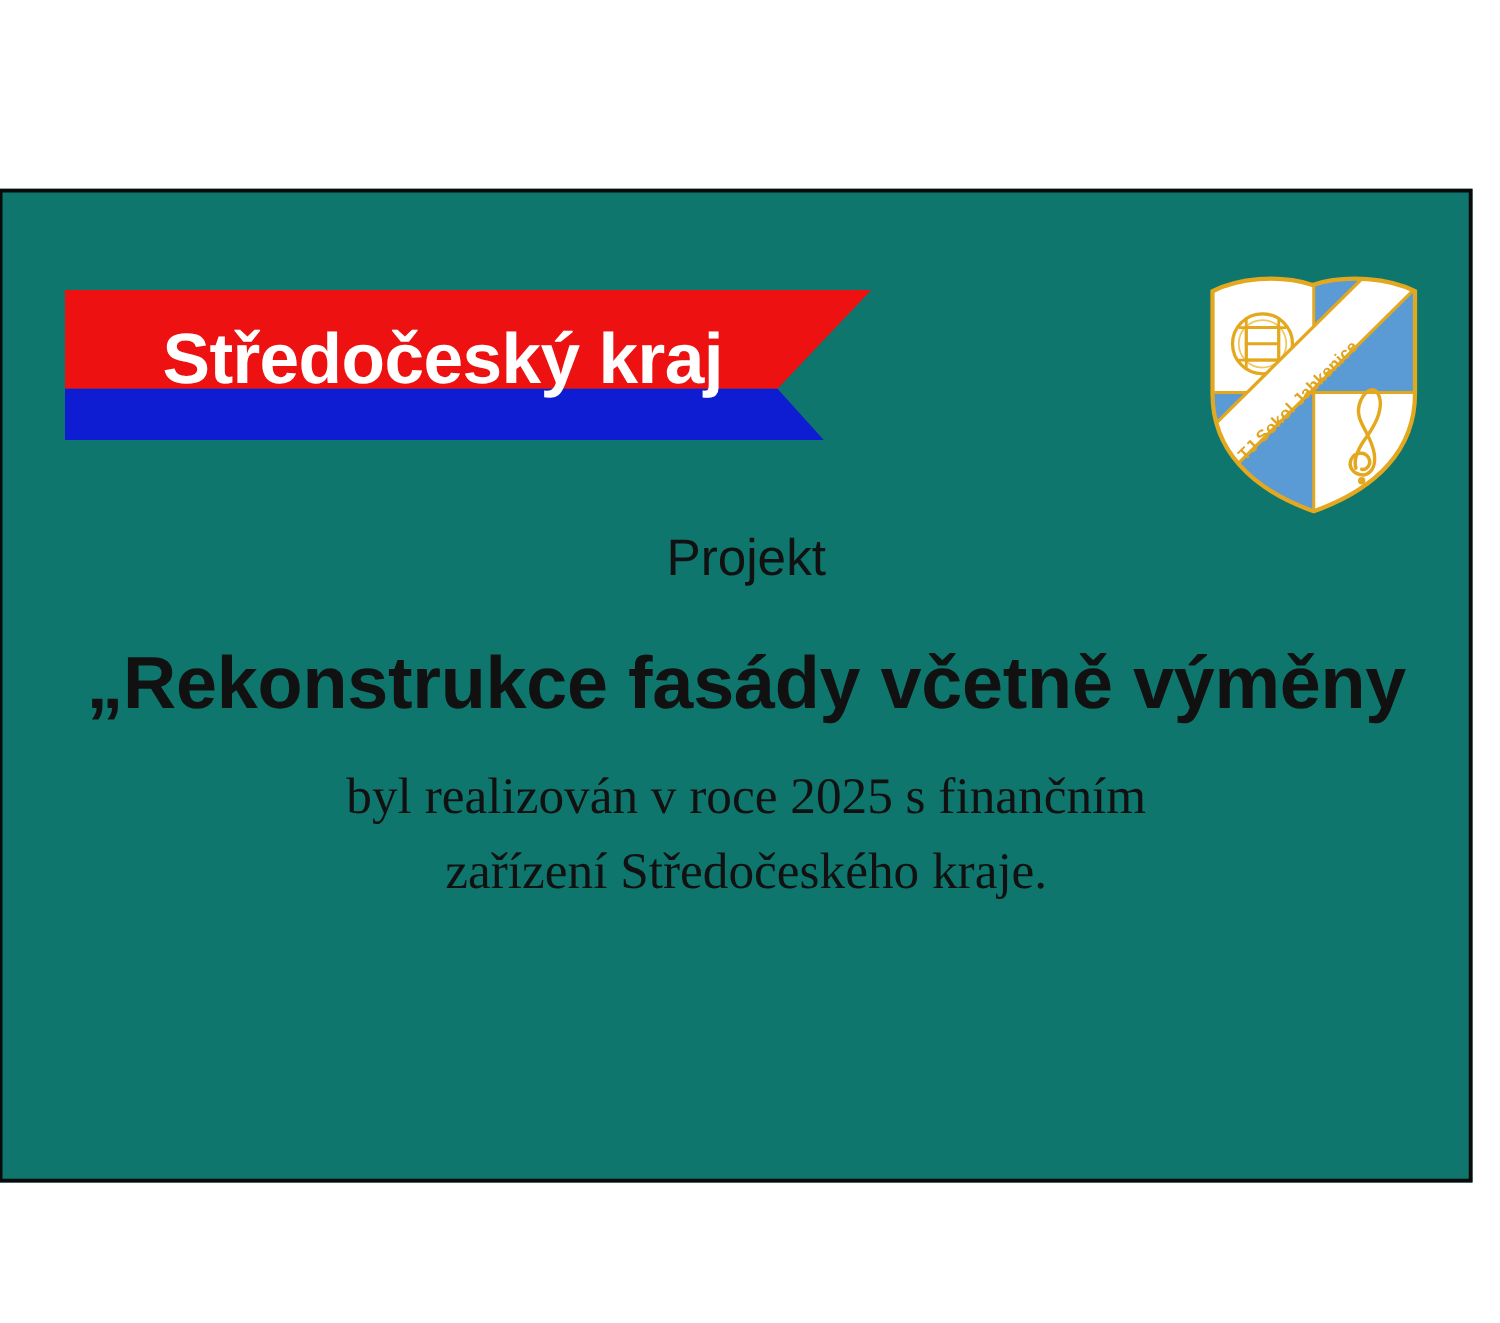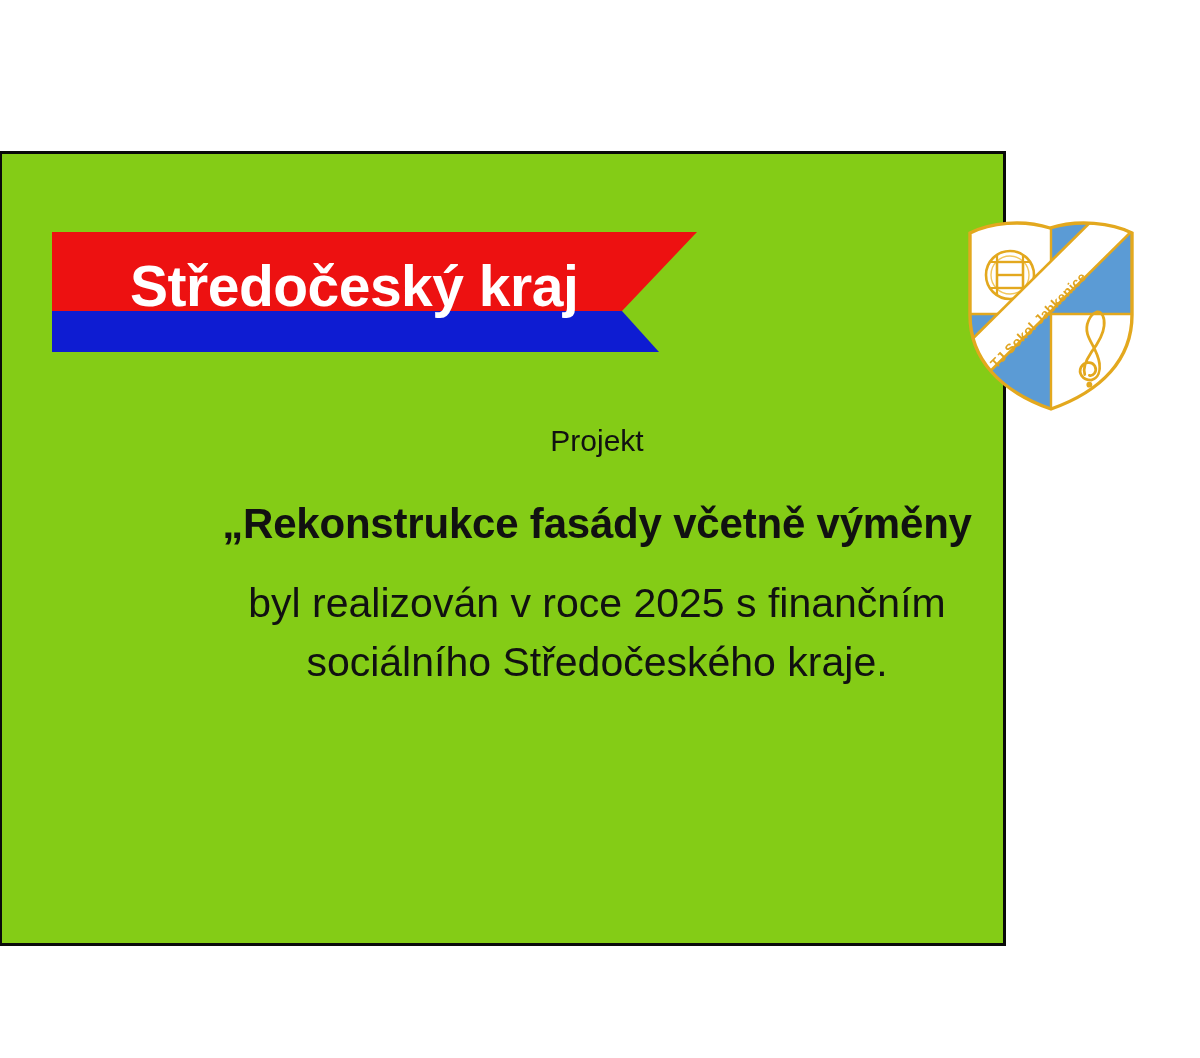--- a/index.html
+++ b/index.html
@@ -14,26 +14,26 @@
     font-family: "Liberation Sans", sans-serif;
     overflow: hidden;
     position: relative;
   }
 
   
   #plaque {
     position: absolute;
     left: 0px;
     top: 151px;
-    width: 1006px;
+    width: 1178px;
     height: 795px;
     box-sizing: border-box;
     border: 3px solid #0a0a0a;
     border-left-width: 2px;
-    background: #84cc16;
+    background: #0f766e;
   }
 
   
   #region-logo {
     position: absolute;
     left: 50px;
     top: 78px;   
     width: 650px;
     height: 122px;
   }
@@ -66,40 +66,41 @@
   
   #text-block {
     position: absolute;
     left: 0;
     top: 272px;   
     width: 1190px;
     text-align: center;
     color: #111111;
   }
   .line-intro {
-    font-size: 30px;
+    font-size: 41px;
     font-weight: 400;
     line-height: 1.0;
     margin: 0 0 40px 0;
   }
   .title-block {
     font-weight: 700;
-    font-size: 42px;
+    font-size: 59px;
     line-height: 1.33;
     margin: 0 0 22px 0;
     padding: 0 30px;
     letter-spacing: -0.2px;
   }
   .title-block > div { white-space: nowrap; }
   .closing-block {
     font-weight: 400;
     font-size: 41px;
     line-height: 1.45;
     margin: 0;
     padding: 0 30px;
+    font-family: Liberation Serif, serif;
   }
   .closing-block > div { white-space: nowrap; }
 </style>
 </head>
 <body>
 
 <div id="plaque">
 
   <div id="region-logo">
     <svg width="650" height="122" viewBox="0 0 650 122" xmlns="http://www.w3.org/2000/svg">
@@ -171,18 +172,18 @@
   <div id="text-block">
 
     <p class="line-intro">Projekt</p>
 
     <div class="title-block">
       <div>„Rekonstrukce fasády včetně výměny</div>
     </div>
 
     <div class="closing-block">
       <div>byl realizován v roce 2025 s finančním</div>
-      <div>sociálního Středočeského kraje.</div>
+      <div>zařízení Středočeského kraje.</div>
     </div>
 
   </div>
 
 </div>
 
 </body></html>

